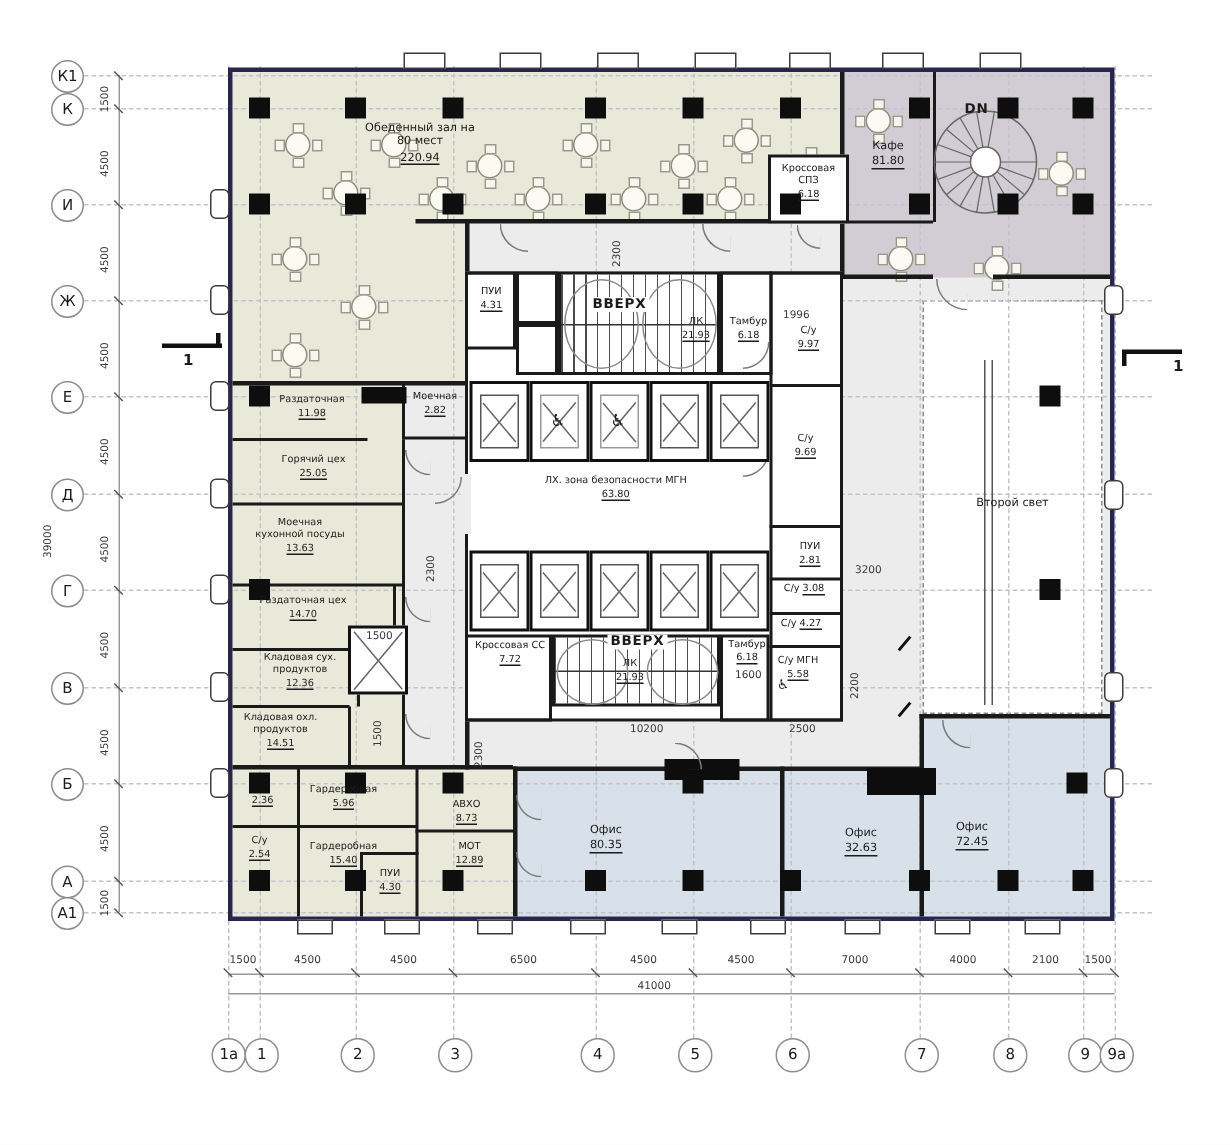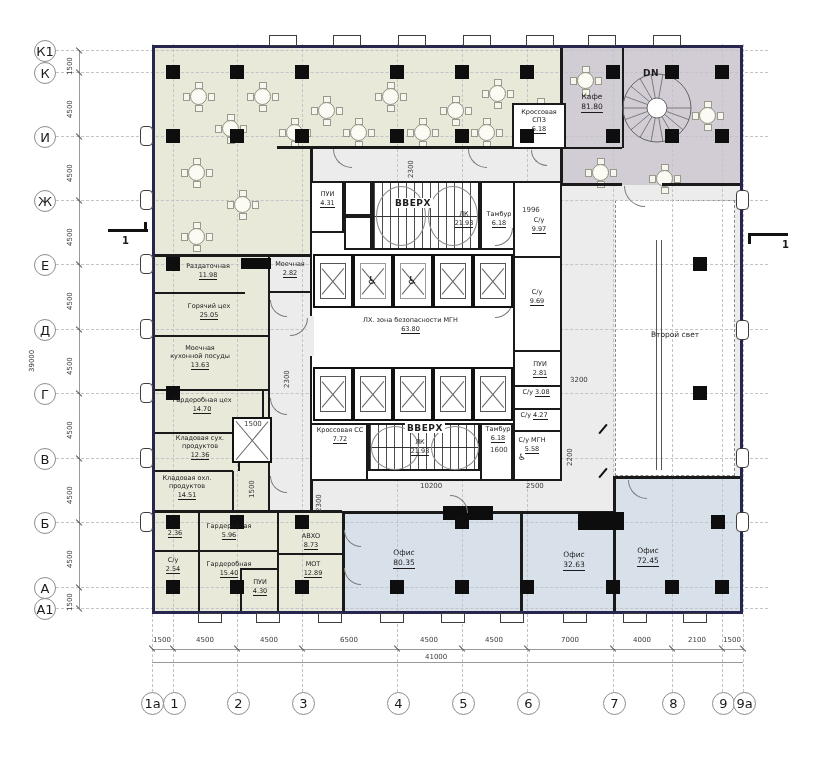--- a/index.html
+++ b/index.html
@@ -16,21 +16,21 @@
   .nofill{background:transparent}
   .col-sq{position:absolute;width:14px;height:14px;background:#0e0e0e;z-index:5}
   .rlabel{position:absolute;text-align:center;font-size:6.5px;line-height:1.25;z-index:6}
   .rname{display:block}
   .rarea{display:inline-block;border-bottom:1px solid #1b1b1b;margin-top:1px}
   .big .rname,.big .rarea{font-size:7.5px}
   .dim{position:absolute;font-size:7px;color:#3a3a3a;white-space:nowrap;z-index:7}
   .dimv{transform:rotate(-90deg);transform-origin:left top}
   .dimc{width:26px;text-align:center}
   .bubble{position:absolute;width:20px;height:20px;border:1px solid #8d8d8d;border-radius:50%;
-          background:#fff;font-size:13px;display:flex;align-items:center;justify-content:center;z-index:8}
+          background:#fff;font-size:10px;display:flex;align-items:center;justify-content:center;z-index:8}
   .bub-b{width:21px;height:21px}
   .table{position:absolute;z-index:3}
   .table .top{position:absolute;left:5px;top:5px;width:15px;height:15px;border:1px solid #8e8e80;
               border-radius:50%;background:#fbfbf4}
   .table .ch{position:absolute;width:6px;height:5px;border:1px solid #9a9a8c;background:#f6f6ee}
   .bump{position:absolute;border:1.5px solid #3d3d3d;background:#fff;z-index:5;box-sizing:border-box}
   .treads{background-image:repeating-linear-gradient(90deg,#4c4c4c 0 1px,transparent 1px 8px)}
   .stairmid{position:absolute;left:0;right:0;top:50%;border-top:1.5px solid #333;z-index:5}
   .uptext{position:absolute;font-size:9px;font-weight:bold;background:#fff;padding:0 2px;z-index:7;letter-spacing:.5px}
   .oval{position:absolute;border:1px solid #8a8a8a;border-radius:50%;z-index:4}
@@ -148,40 +148,43 @@
   <div class="arc" style="left:450px;top:495px;width:17px;height:17px;transform:rotate(180deg)"></div>
   <div class="arc" style="left:628px;top:480px;width:18px;height:18px"></div>
   <div class="arc" style="left:344px;top:530px;width:16px;height:16px"></div>
   <div class="arc" style="left:344px;top:568px;width:16px;height:16px"></div>
   <div class="arc" style="left:270px;top:300px;width:16px;height:16px"></div>
   <div class="arc" style="left:270px;top:398px;width:16px;height:16px"></div>
   <div class="arc" style="left:270px;top:476px;width:16px;height:16px"></div>
   <div class="slash" style="left:597px;top:428px"></div>
   <div class="slash" style="left:597px;top:472px"></div>
 
+  <div class="rlabel big" style="left:238px;top:80px;width:84px">
+    <span class="rname">Обеденный зал на 80 мест</span>
+    <span class="rarea">220.94</span></div>
   <div class="rlabel big" style="left:572px;top:92px;width:40px">
     <span class="rname">Кафе</span>
     <span class="rarea">81.80</span></div>
   <div class="rlabel" style="left:514px;top:108px;width:50px">
     <span class="rname">Кроссовая СПЗ</span>
     <span class="rarea">6.18</span></div>
   <div class="rlabel" style="left:172px;top:262px;width:72px">
     <span class="rname">Раздаточная</span>
     <span class="rarea">11.98</span></div>
   <div class="rlabel" style="left:270px;top:260px;width:40px">
     <span class="rname">Моечная</span>
     <span class="rarea">2.82</span></div>
   <div class="rlabel" style="left:178px;top:302px;width:62px">
     <span class="rname">Горячий цех</span>
     <span class="rarea">25.05</span></div>
   <div class="rlabel" style="left:170px;top:344px;width:60px">
     <span class="rname">Моечная кухонной посуды</span>
     <span class="rarea">13.63</span></div>
   <div class="rlabel" style="left:166px;top:396px;width:72px">
-    <span class="rname">Гардеробная цех</span>
+    <span class="rname">Раздаточная цех</span>
     <span class="rarea">14.70</span></div>
   <div class="rlabel" style="left:170px;top:434px;width:60px">
     <span class="rname">Кладовая сух. продуктов</span>
     <span class="rarea">12.36</span></div>
   <div class="rlabel" style="left:156px;top:474px;width:62px">
     <span class="rname">Кладовая охл. продуктов</span>
     <span class="rarea">14.51</span></div>
   <div class="rlabel" style="left:158px;top:528px;width:34px">
     <span class="rarea">2.36</span></div>
   <div class="rlabel" style="left:200px;top:522px;width:58px">

